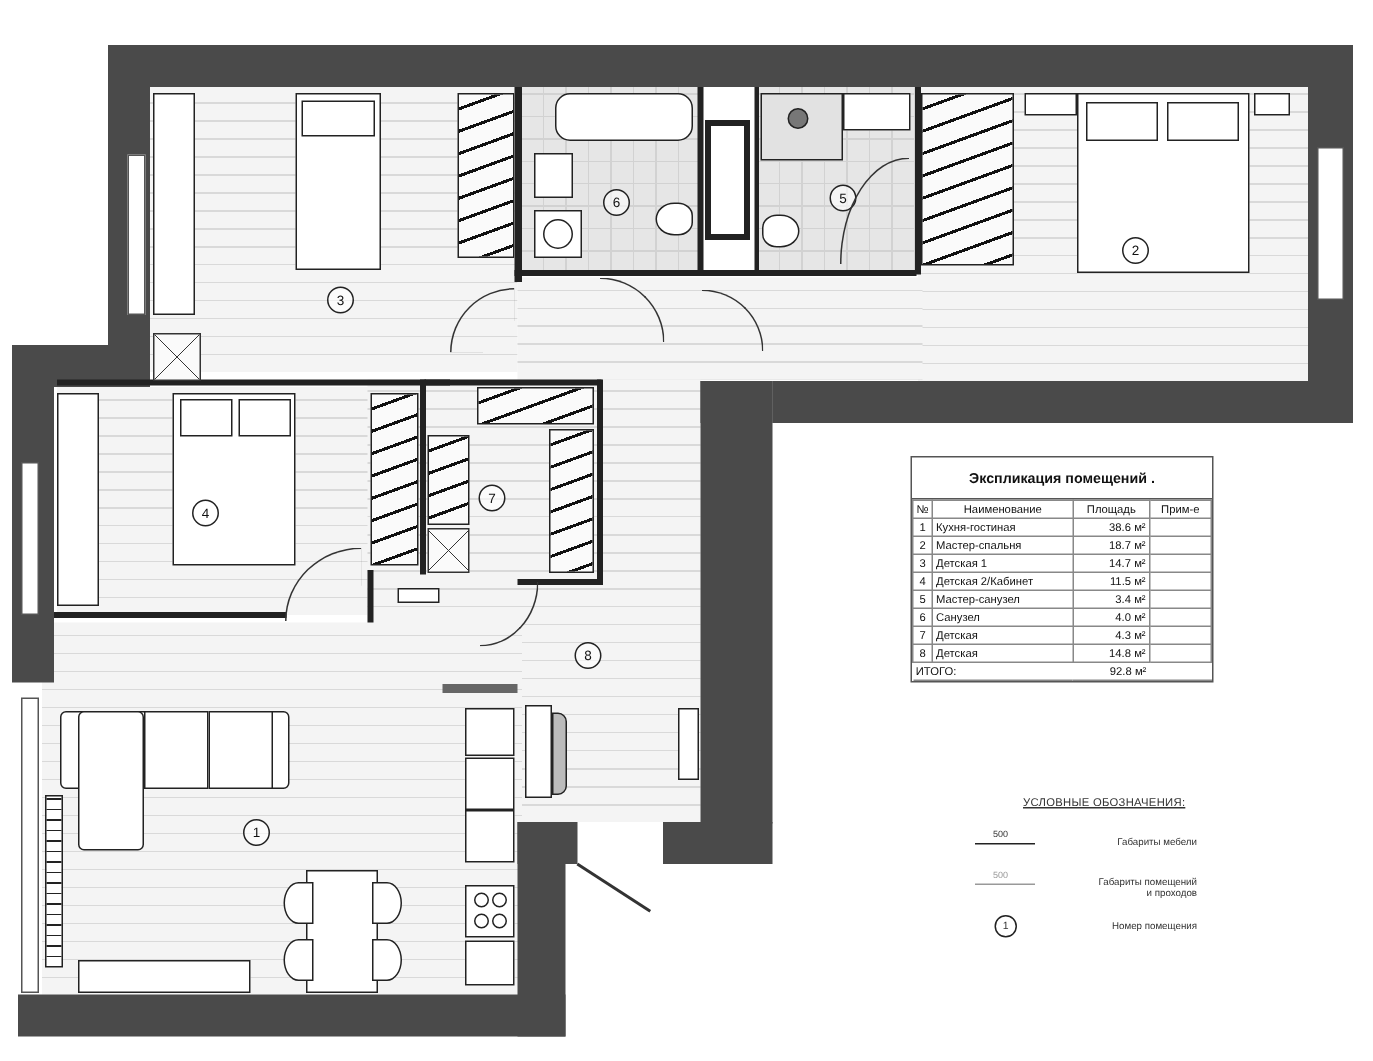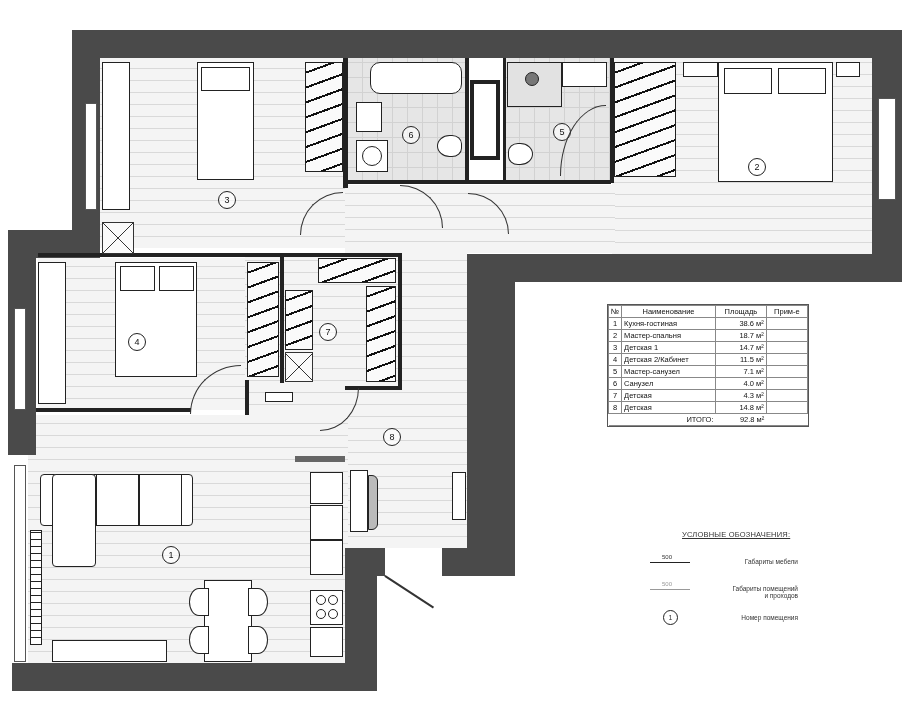--- a/index.html
+++ b/index.html
@@ -27,21 +27,21 @@
   .circle{position:absolute;border:1.5px solid #222;border-radius:50%;background:#fff;box-sizing:border-box;}
 
   
   .expl{position:absolute;left:607px;top:304px;width:200px;border:1px solid #555;background:#fff;font-size:8px;color:#111;}
   .expl .title{font-weight:bold;font-size:9.5px;text-align:center;padding:9px 0 7px;border-bottom:1px solid #555;}
   .expl table{border-collapse:collapse;width:100%;}
   .expl td,.expl th{border:1px solid #888;padding:0 2px;height:11px;font-weight:normal;font-size:7.5px;white-space:nowrap;}
   .expl th{text-align:center;}
   .expl td.num{text-align:center;width:8px;}
   .expl td.area{text-align:right;}
-  .expl tr.total td{border-left:none;border-right:none;text-align:right;}
+  .expl tr.total td{border-left:none;border-right:none;}
 
   
   .legend{position:absolute;left:650px;top:530px;width:160px;font-size:6.5px;color:#333;}
   .legend .ltitle{position:absolute;left:32px;top:0;text-decoration:underline;font-size:7.5px;letter-spacing:.2px;}
   .legend .row{position:absolute;left:0;width:160px;}
   .legend .sym{position:absolute;left:0;width:40px;}
   .legend .lbl{position:absolute;left:80px;text-align:right;width:68px;}
 </style>
 </head>
 <body>
@@ -164,20 +164,21 @@
   <div class="furn" style="left:310px;top:540px;width:33px;height:35px;"></div>
   <div class="furn" style="left:310px;top:590px;width:33px;height:35px;"></div>
   <div class="circle" style="left:316px;top:595px;width:10px;height:10px;"></div>
   <div class="circle" style="left:328px;top:595px;width:10px;height:10px;"></div>
   <div class="circle" style="left:316px;top:609px;width:10px;height:10px;"></div>
   <div class="circle" style="left:328px;top:609px;width:10px;height:10px;"></div>
   <div class="furn" style="left:310px;top:627px;width:33px;height:30px;"></div>
 </div>
 
 <div class="expl">
+  <div class="title">Экспликация помещений .</div>
   <table>
     <tbody>
         <tr>
       <th>№</th>
       <th>Наименование</th>
       <th>Площадь</th>
       <th>Прим-е</th>
     </tr>
     <tr>
           <td class="num">1</td>
@@ -199,21 +200,21 @@
         </tr>
     <tr>
           <td class="num">4</td>
           <td>Детская 2/Кабинет</td>
           <td class="area">11.5 м²</td>
           <td></td>
         </tr>
     <tr>
           <td class="num">5</td>
           <td>Мастер-санузел</td>
-          <td class="area">7.1 м²</td>
+          <td class="area">3.4 м²</td>
           <td></td>
         </tr>
     <tr>
           <td class="num">6</td>
           <td>Санузел</td>
           <td class="area">4.0 м²</td>
           <td></td>
         </tr>
     <tr>
           <td class="num">7</td>

